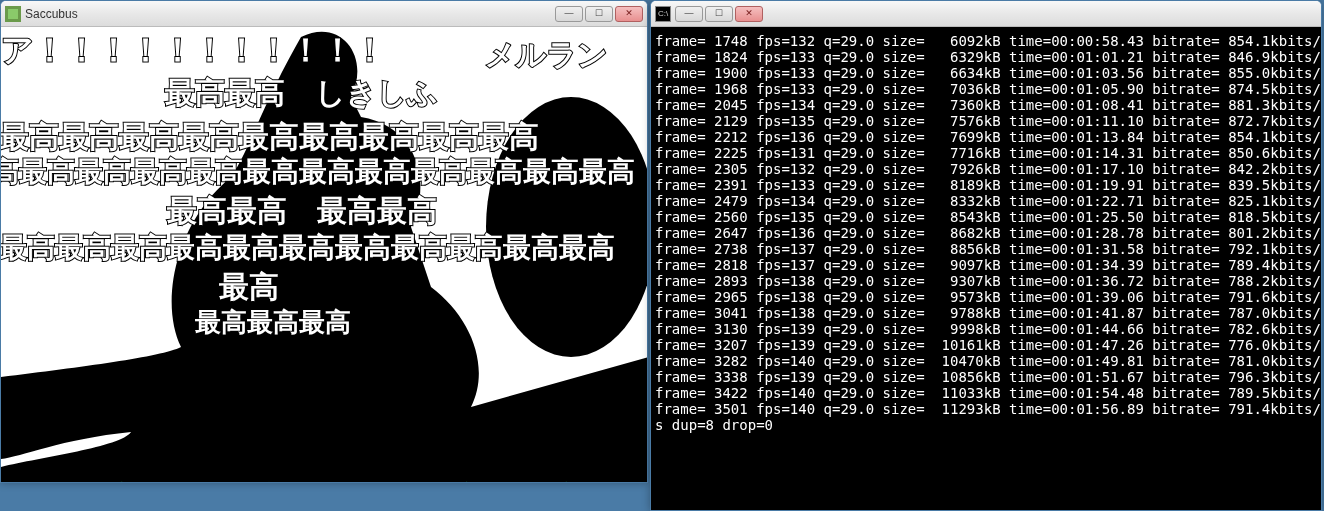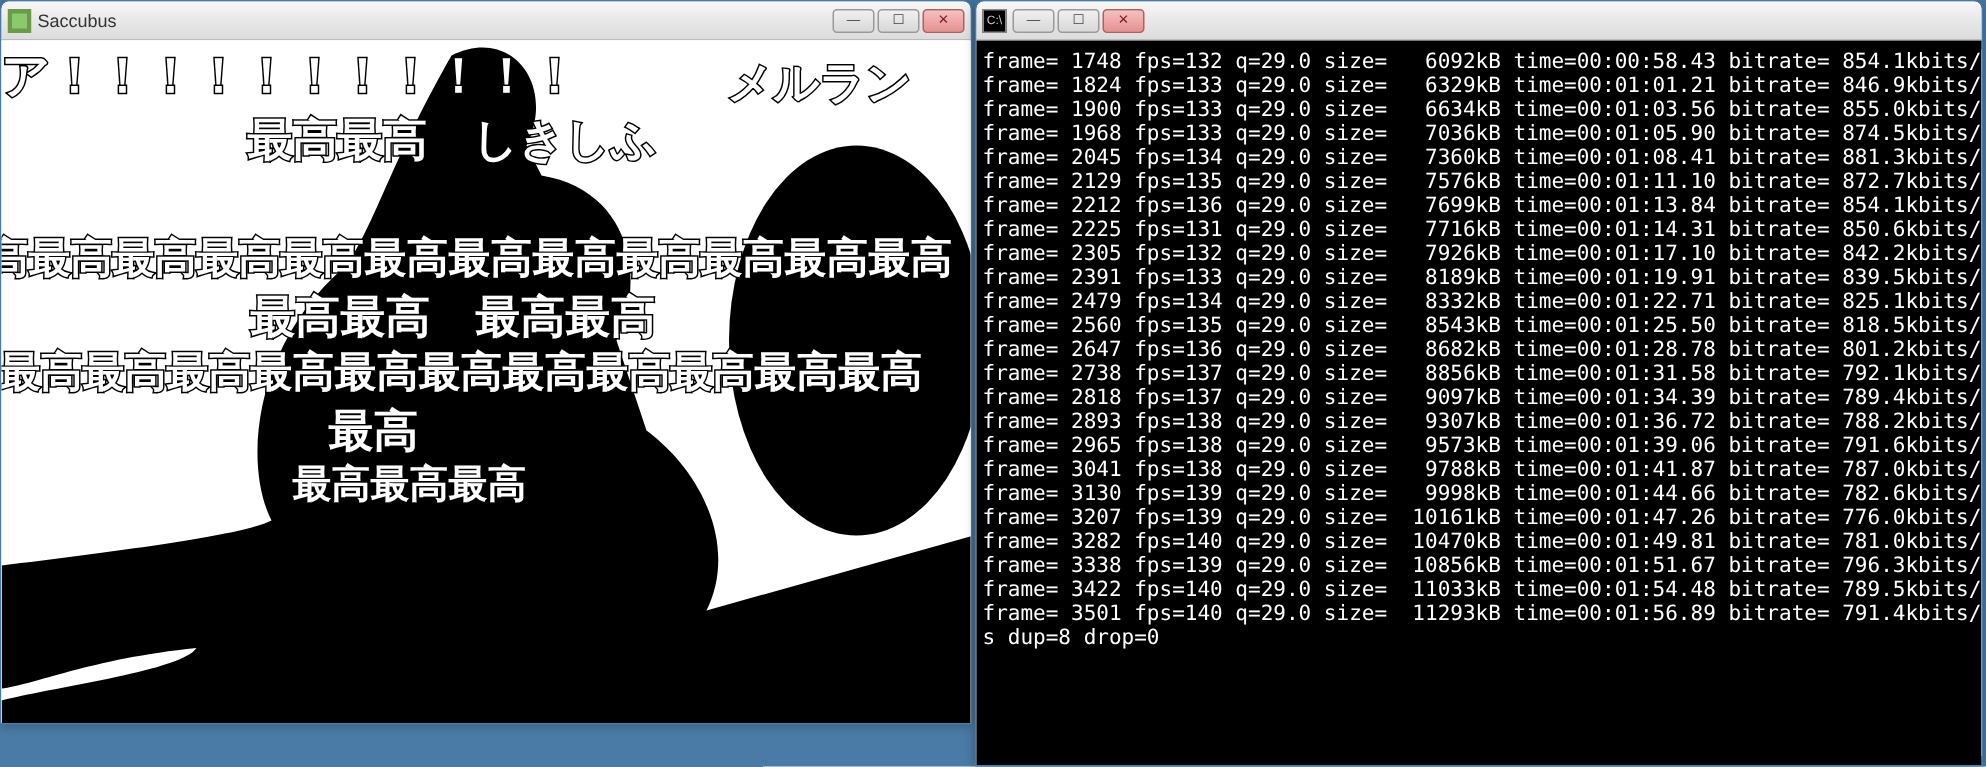--- a/index.html
+++ b/index.html
@@ -158,20 +158,21 @@
     <div class="video-bg"></div>
     <svg class="silhouette" viewBox="0 0 648 485" preserveAspectRatio="none">
       <rect width="648" height="485" fill="#ffffff"></rect>
       <path fill="#000" d="M300 10 C340 -10 370 30 350 70 L360 90 C420 100 430 160 410 200 L430 260 C470 290 490 340 470 380 L648 330 L648 485 L0 485 L0 440 C40 430 120 420 130 405 C60 412 20 430 0 432 L0 350 C80 340 160 330 180 320 C160 280 170 200 230 150 C250 120 260 80 300 10 Z"></path>
       <ellipse cx="570" cy="200" rx="85" ry="130" fill="#000"></ellipse>
     </svg>
     <div class="comment-layer" id="comment-layer">
         <div class="cmt white" style="left: 0px; top: 2px; font-size: 32px;">ア！！！！！！！！！！！</div>
         <div class="cmt white" style="left: 484px; top: 8px; font-size: 30px;">メルラン</div>
         <div class="cmt white" style="left: 164px; top: 46px; font-size: 30px;">最高最高　しきしふ</div>
+        <div class="cmt white" style="left: -2px; top: 90px; font-size: 30px;">最高最高最高最高最高最高最高最高最高</div>
         <div class="cmt white" style="left: -10px; top: 126px; font-size: 28px;">高最高最高最高最高最高最高最高最高最高最高最高</div>
         <div class="cmt white" style="left: -2px; top: 202px; font-size: 28px;">最高最高最高最高最高最高最高最高最高最高最高</div>
         <div class="cmt white" style="left: 166px; top: 164px; font-size: 30px;">最高最高　最高最高</div>
         <div class="cmt white" style="left: 218px; top: 240px; font-size: 30px;">最高</div>
         <div class="cmt white" style="left: 194px; top: 278px; font-size: 26px;">最高最高最高</div>
         <div class="cmt red" style="left: 0px; top: 428px; font-size: 20px;">メルラン・プリズムリバー-手足を使わずに楽器を演奏する程度の能力</div>
       </div>
   </div>
 </div>
 

